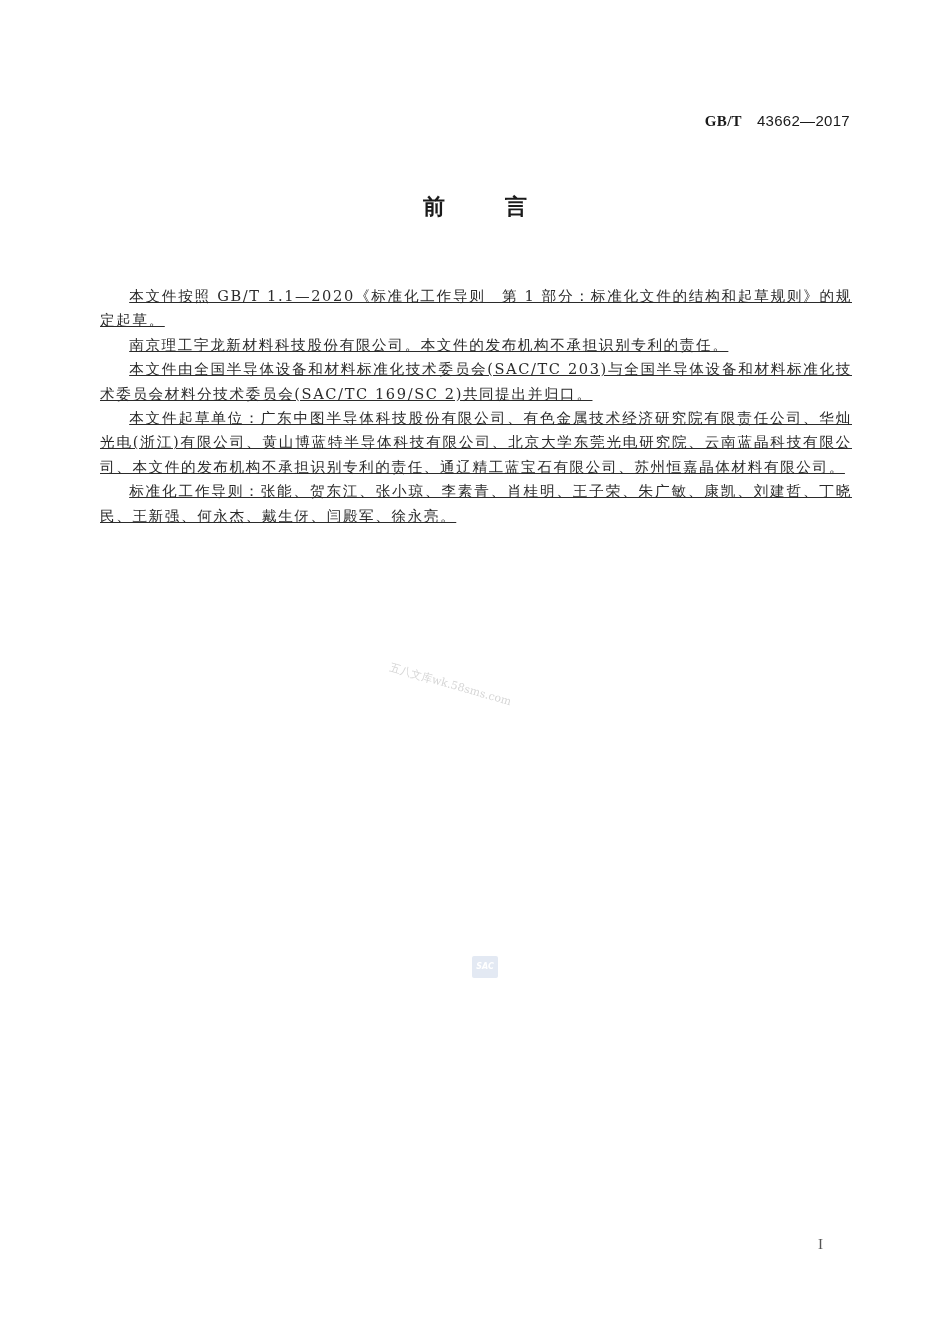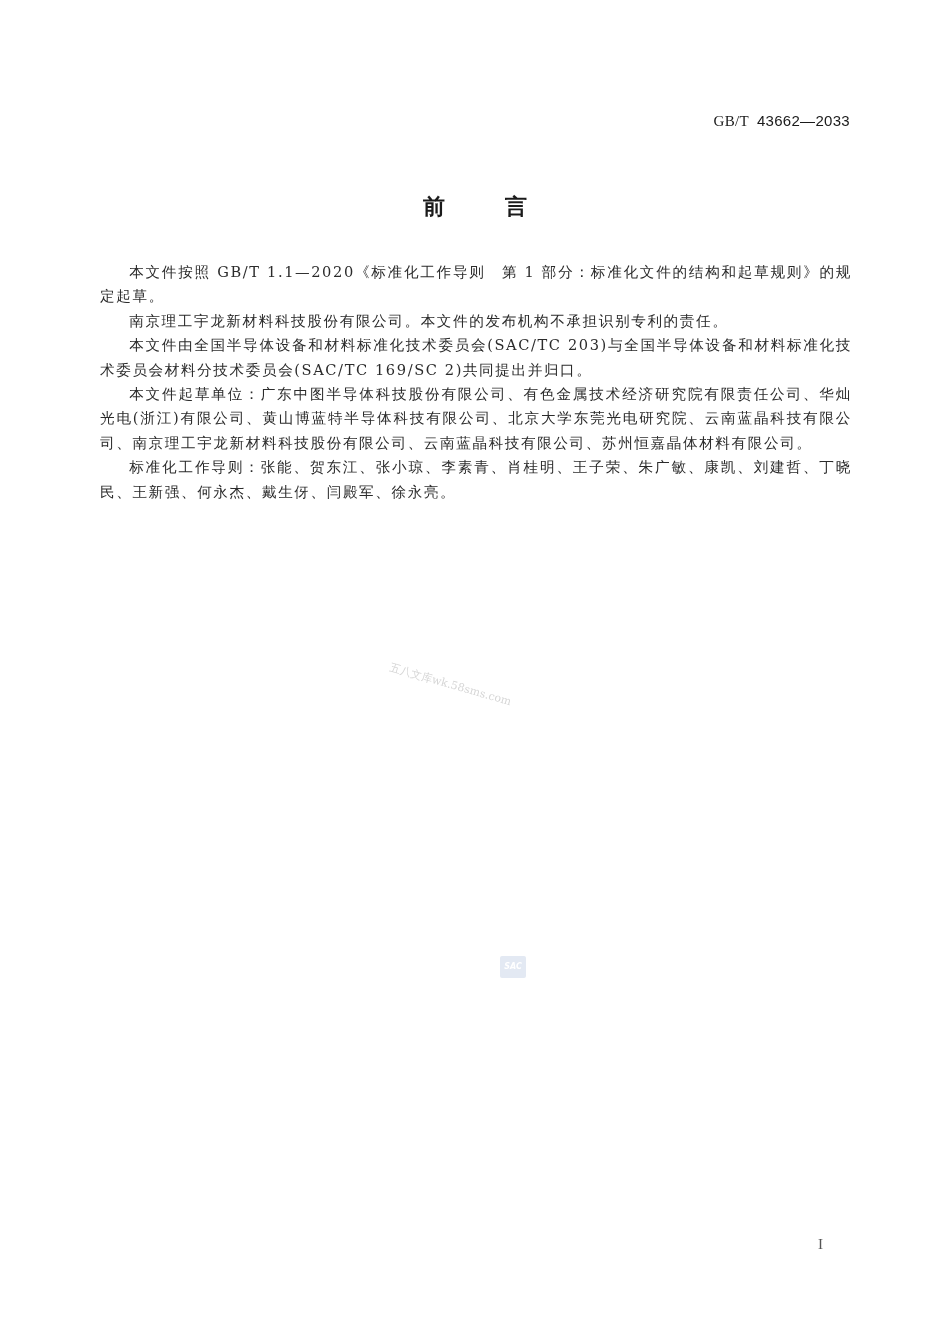--- a/index.html
+++ b/index.html
@@ -1,52 +1,52 @@
 <!DOCTYPE html>
 <html><head>
   <meta charset="utf-8">
   <style>
     html, body { margin: 0; padding: 0; background: #ffffff; }
     body { width: 950px; height: 1342px; position: relative; overflow: hidden;
            font-family: "DejaVu Serif", "Liberation Serif", serif; color: #2a2a2a; }
     .std-code { position: absolute; top: 112px; right: 100px; font-size: 15px; letter-spacing: 0.3px;
                 font-family: "Liberation Sans", "DejaVu Sans", sans-serif; color: #1a1a1a; }
-    .std-code .prefix { font-family: "Liberation Serif", "DejaVu Serif", serif; font-weight: normal; margin-right: 8px; }
+    .std-code .prefix { font-family: "Liberation Serif", "DejaVu Serif", serif; font-weight: bold; margin-right: 15px; }
     .title { position: absolute; top: 192px; left: 0; width: 950px; text-align: center;
              font-family: "DejaVu Sans", "Liberation Sans", sans-serif; font-weight: bold; font-size: 22px; color: #1a1a1a; }
     .title span { display: inline-block; }
     .title .gap { width: 60px; }
-    .body { position: absolute; top: 260px; left: 100px; width: 752px; font-size: 14.6px; line-height: 24.4px;
-            text-align: justify; letter-spacing: 1.6px; color: #2b2b2b; }
+    .body { position: absolute; top: 284px; left: 100px; width: 752px; font-size: 14.6px; line-height: 24.4px;
+            text-align: justify; letter-spacing: 1.6px; color: #2b2b2b; text-decoration: underline; }
     .body p { margin: 0; text-indent: 2em; }
     .watermark { position: absolute; top: 660px; left: 392px; font-size: 11px; color: #d6d6d6;
                  transform: rotate(16deg); transform-origin: left top; white-space: nowrap;
                  font-family: "DejaVu Serif", serif; }
-    .sac-logo { position: absolute; top: 956px; left: 500px; width: 26px; height: 22px; background: #e3e9f3;
+    .sac-logo { position: absolute; top: 956px; left: 472px; width: 26px; height: 22px; background: #e3e9f3;
                 border-radius: 2px; color: #ffffff; font-size: 8px; font-style: italic; font-weight: bold;
                 font-family: "DejaVu Sans", sans-serif; text-align: center; line-height: 22px; }
     .page-num { position: absolute; top: 1236px; left: 818px; font-size: 15px; color: #555;
                 font-family: "Liberation Serif", serif; }
   </style>
 </head>
 <body>
 
 <div class="std-code">
-  <span class="prefix">GB/T</span><span>43662—2033</span>
+  <span class="prefix">GB/T</span><span>43662—2017</span>
 </div>
 
 <div class="title">
   <span>前</span><span class="gap"></span><span>言</span>
 </div>
 
 <div class="body">
   <p>本文件按照 GB/T 1.1—2020《标准化工作导则　第 1 部分：标准化文件的结构和起草规则》的规定起草。</p>
   <p>南京理工宇龙新材料科技股份有限公司。本文件的发布机构不承担识别专利的责任。</p>
   <p>本文件由全国半导体设备和材料标准化技术委员会(SAC/TC 203)与全国半导体设备和材料标准化技术委员会材料分技术委员会(SAC/TC 169/SC 2)共同提出并归口。</p>
-  <p>本文件起草单位：广东中图半导体科技股份有限公司、有色金属技术经济研究院有限责任公司、华灿光电(浙江)有限公司、黄山博蓝特半导体科技有限公司、北京大学东莞光电研究院、云南蓝晶科技有限公司、南京理工宇龙新材料科技股份有限公司、云南蓝晶科技有限公司、苏州恒嘉晶体材料有限公司。</p>
+  <p>本文件起草单位：广东中图半导体科技股份有限公司、有色金属技术经济研究院有限责任公司、华灿光电(浙江)有限公司、黄山博蓝特半导体科技有限公司、北京大学东莞光电研究院、云南蓝晶科技有限公司、本文件的发布机构不承担识别专利的责任、通辽精工蓝宝石有限公司、苏州恒嘉晶体材料有限公司。</p>
   <p>标准化工作导则：张能、贺东江、张小琼、李素青、肖桂明、王子荣、朱广敏、康凯、刘建哲、丁晓民、王新强、何永杰、戴生伢、闫殿军、徐永亮。</p>
 </div>
 
 <div class="watermark">五八文库wk.58sms.com</div>
 
 <div class="sac-logo">SAC</div>
 
 <div class="page-num">I</div>
 
 </body></html>

